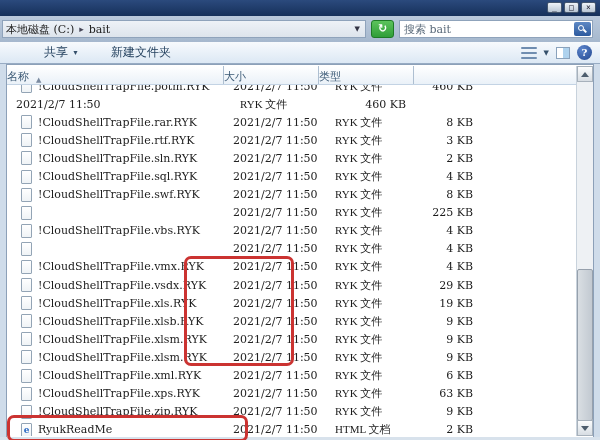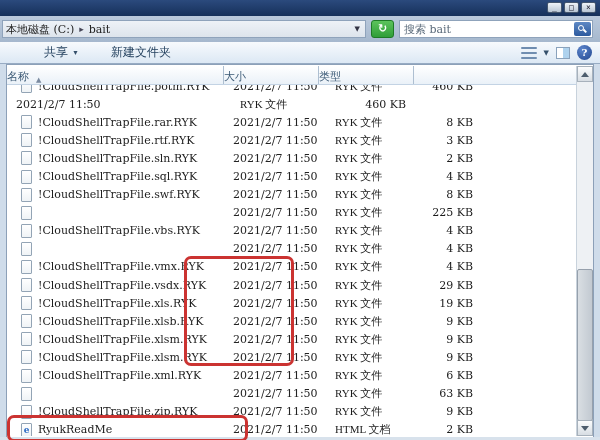--- a/index.html
+++ b/index.html
@@ -384,20 +384,21 @@
       <span>!CloudShellTrapFile.xml.RYK</span>
     </div>
     <div class="cell date-cell">2021/2/7 11:50</div>
     <div class="cell type-cell">RYK 文件</div>
     <div class="cell size-cell">6 KB</div>
     <div class="cell"></div>
   </div>
       <div class="row">
     <div class="cell name-cell">
       <span class="file-icon"></span>
+      <span>!CloudShellTrapFile.xps.RYK</span>
     </div>
     <div class="cell date-cell">2021/2/7 11:50</div>
     <div class="cell type-cell">RYK 文件</div>
     <div class="cell size-cell">63 KB</div>
     <div class="cell"></div>
   </div>
       <div class="row">
     <div class="cell name-cell">
       <span class="file-icon"></span>
       <span>!CloudShellTrapFile.zip.RYK</span>

